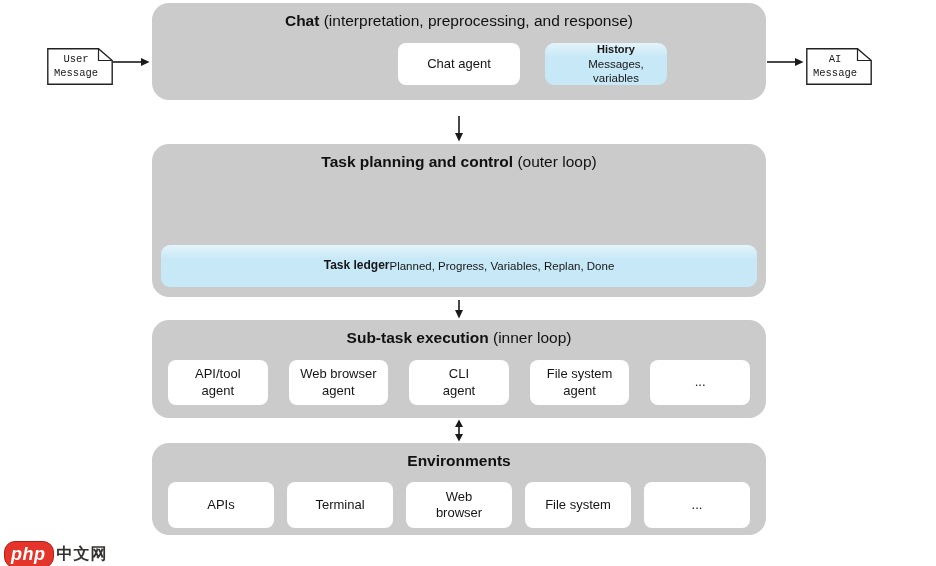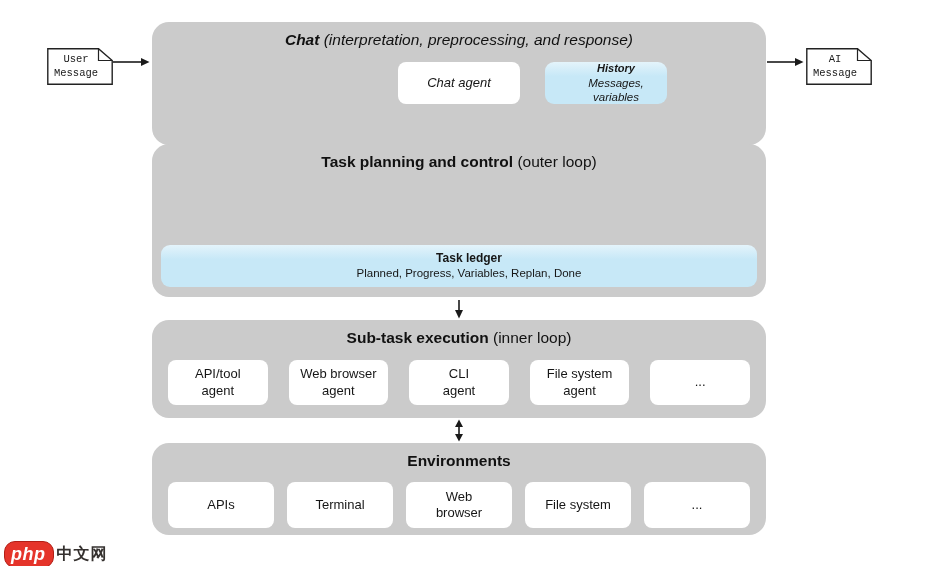--- a/index.html
+++ b/index.html
@@ -2,21 +2,21 @@
 <html><head>
 <meta charset="utf-8">
 <style>
   html,body{margin:0;padding:0;background:#fff;}
   .canvas{
     position:relative;width:936px;height:566px;background:#ffffff;
     font-family:"Liberation Sans",sans-serif;color:#161616;overflow:hidden;
   }
   .arrows-overlay{position:absolute;left:0;top:0;width:936px;height:566px;pointer-events:none;}
   .section{position:absolute;left:152px;width:614px;background:#cbcbcb;border-radius:17px;}
-  .sec-chat{top:22px;height:123px;font-style:italic;}
+  .sec-chat{top:3px;height:97px;}
   .sec-planning{top:144px;height:153px;}
   .sec-subtask{top:320px;height:98px;}
   .sec-env{top:443px;height:92px;}
   .sec-title{
     position:absolute;left:0;right:0;top:9px;text-align:center;
     font-size:15.5px;line-height:1.2;color:#111;
   }
   .sec-title b{font-weight:700;}
   .node{
     background:#ffffff;border-radius:8px;display:flex;align-items:center;justify-content:center;
@@ -34,21 +34,21 @@
   
   .steps-row{
     position:absolute;left:13px;right:13px;top:41px;height:45px;
     display:flex;justify-content:space-between;align-items:stretch;
   }
   .step{width:122px;}
   .flow-arrow{align-self:center;flex:0 0 auto;}
   
   .ledger{
     position:absolute;left:9px;right:9px;top:101px;height:42px;border-radius:9px;
-    display:flex;flex-direction:column;align-items:center;justify-content:center;text-align:center;
+    display:flex;flex-direction:row;align-items:center;justify-content:center;text-align:center;
   }
   .ledger b{font-size:12px;line-height:1.3;}
   .ledger .sub{font-size:11.5px;line-height:1.3;}
   
   .five-row{
     position:absolute;left:16px;right:16px;display:flex;justify-content:space-between;align-items:stretch;
   }
   .row-subtask{top:40px;height:45px;gap:21px;}
   .row-env{top:39px;height:46px;}
   .five-row .node{width:106px;}

